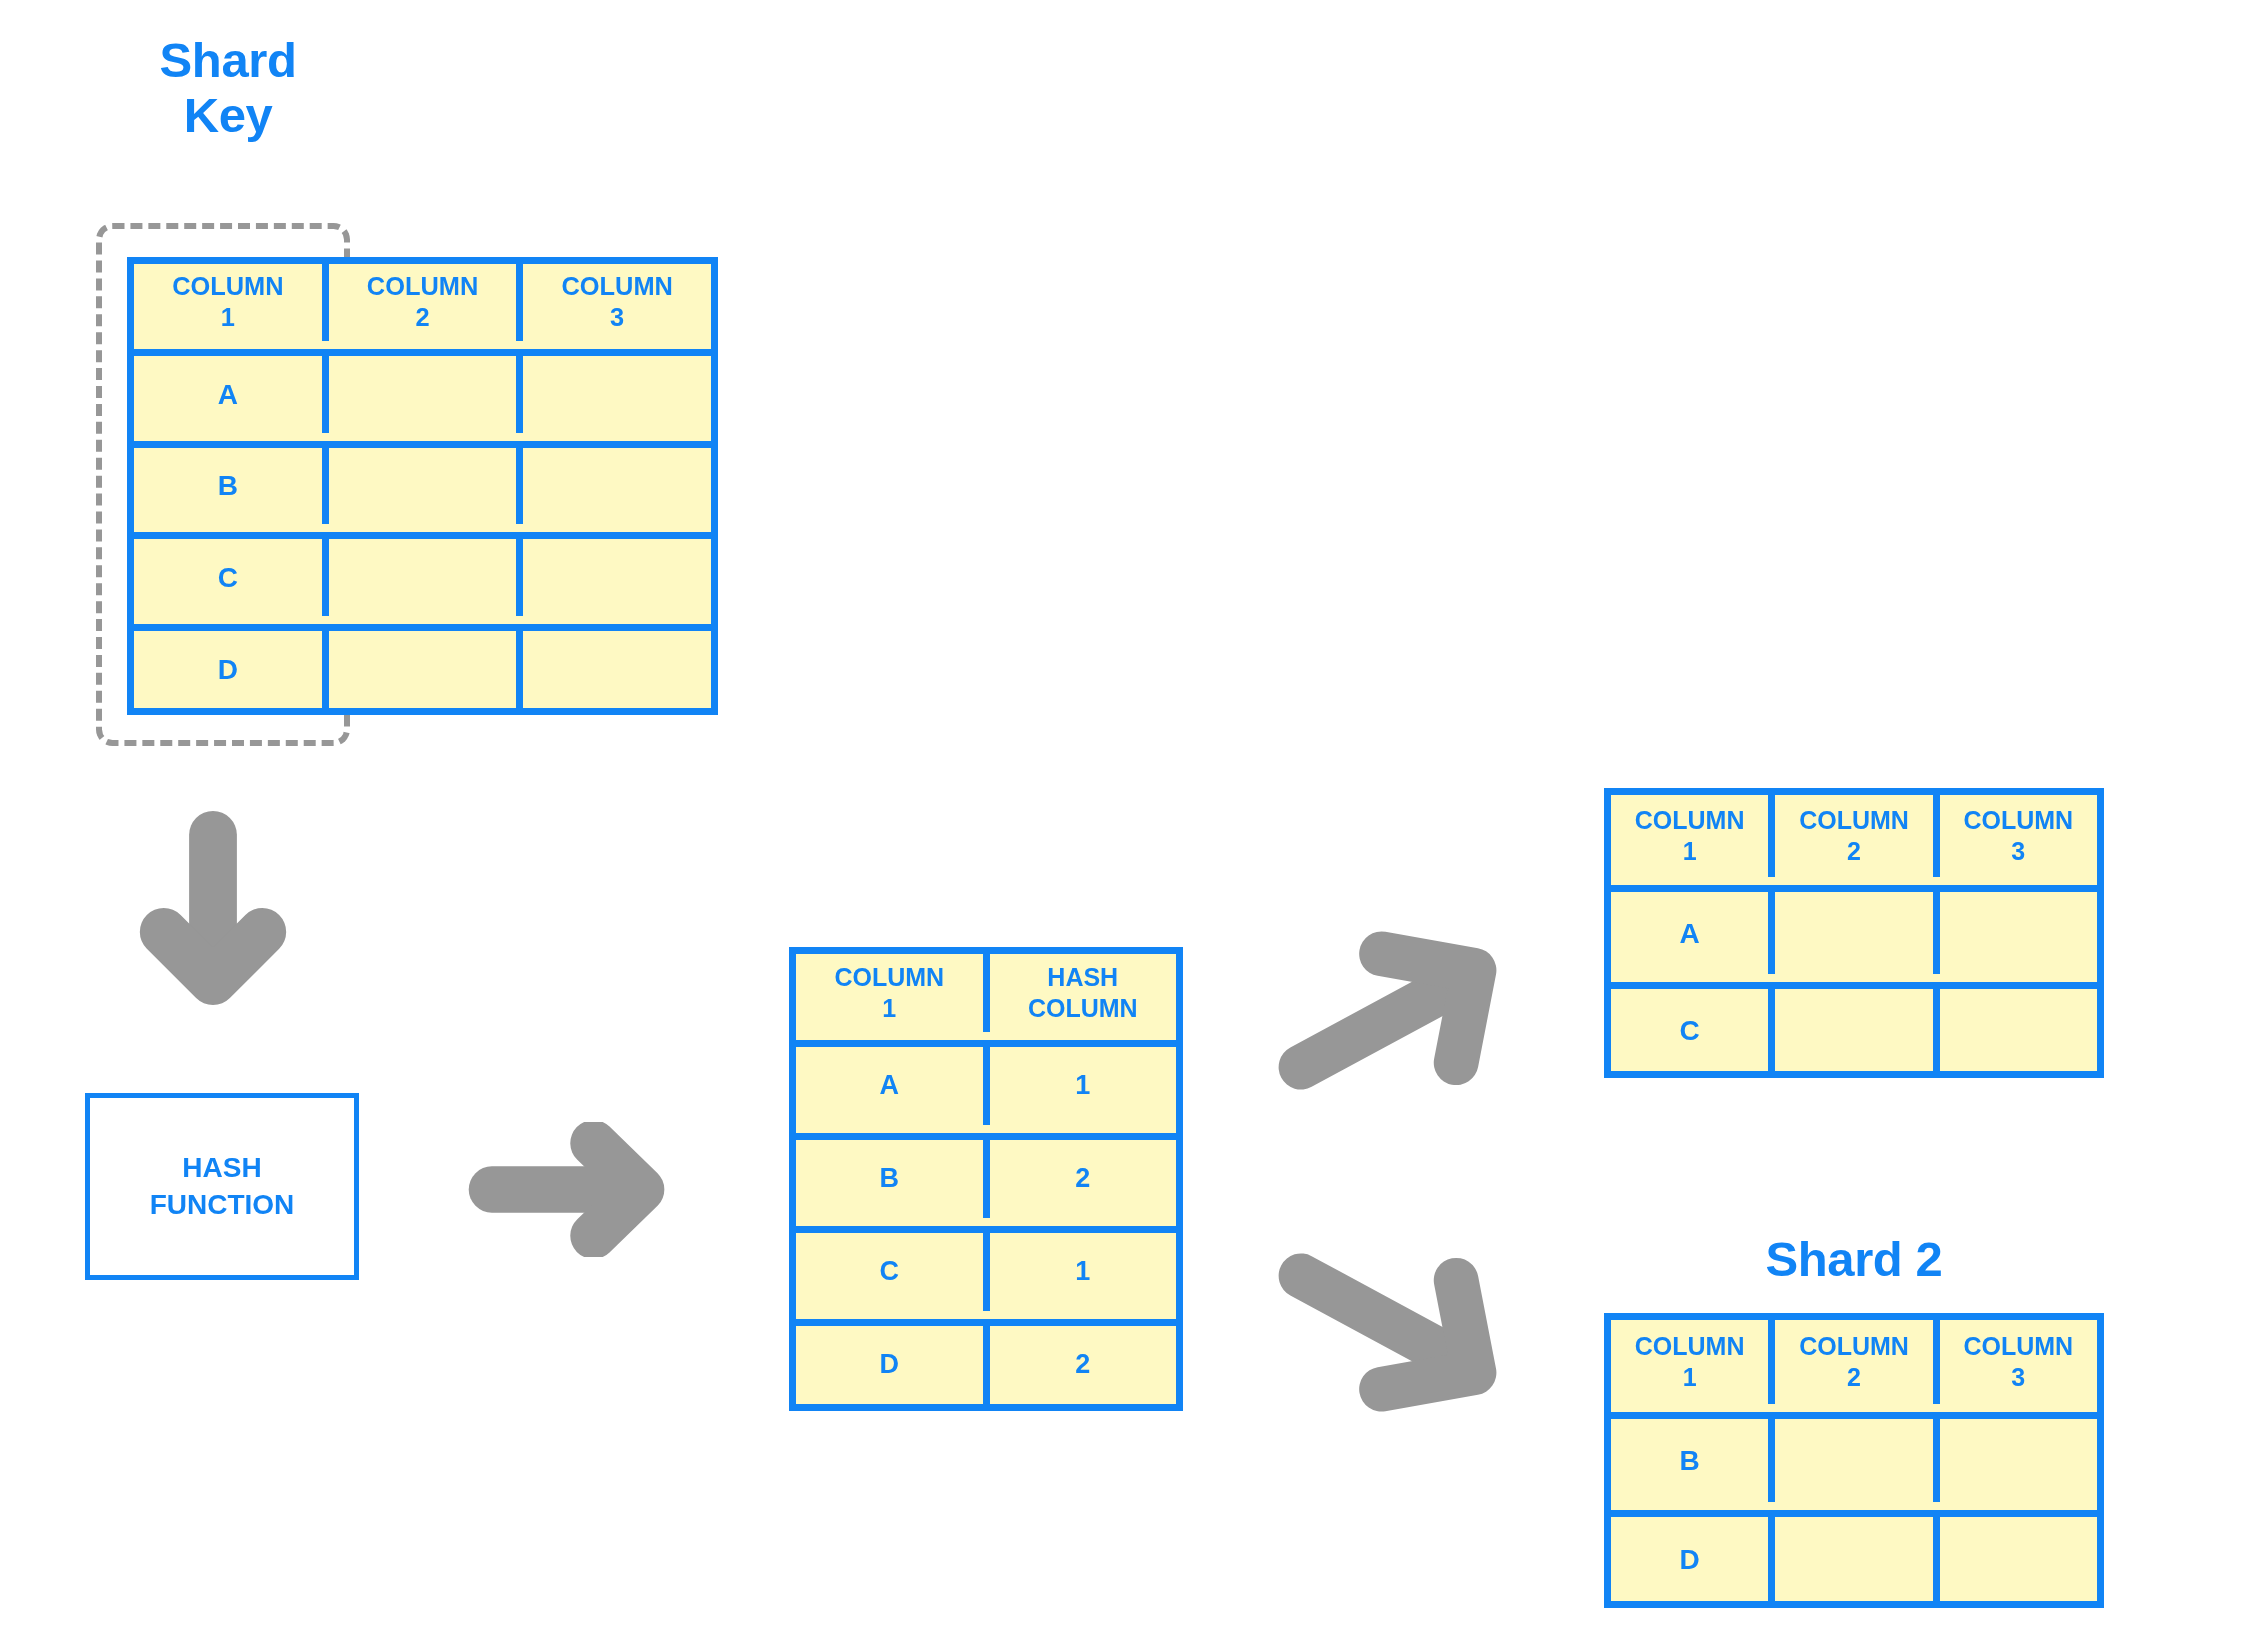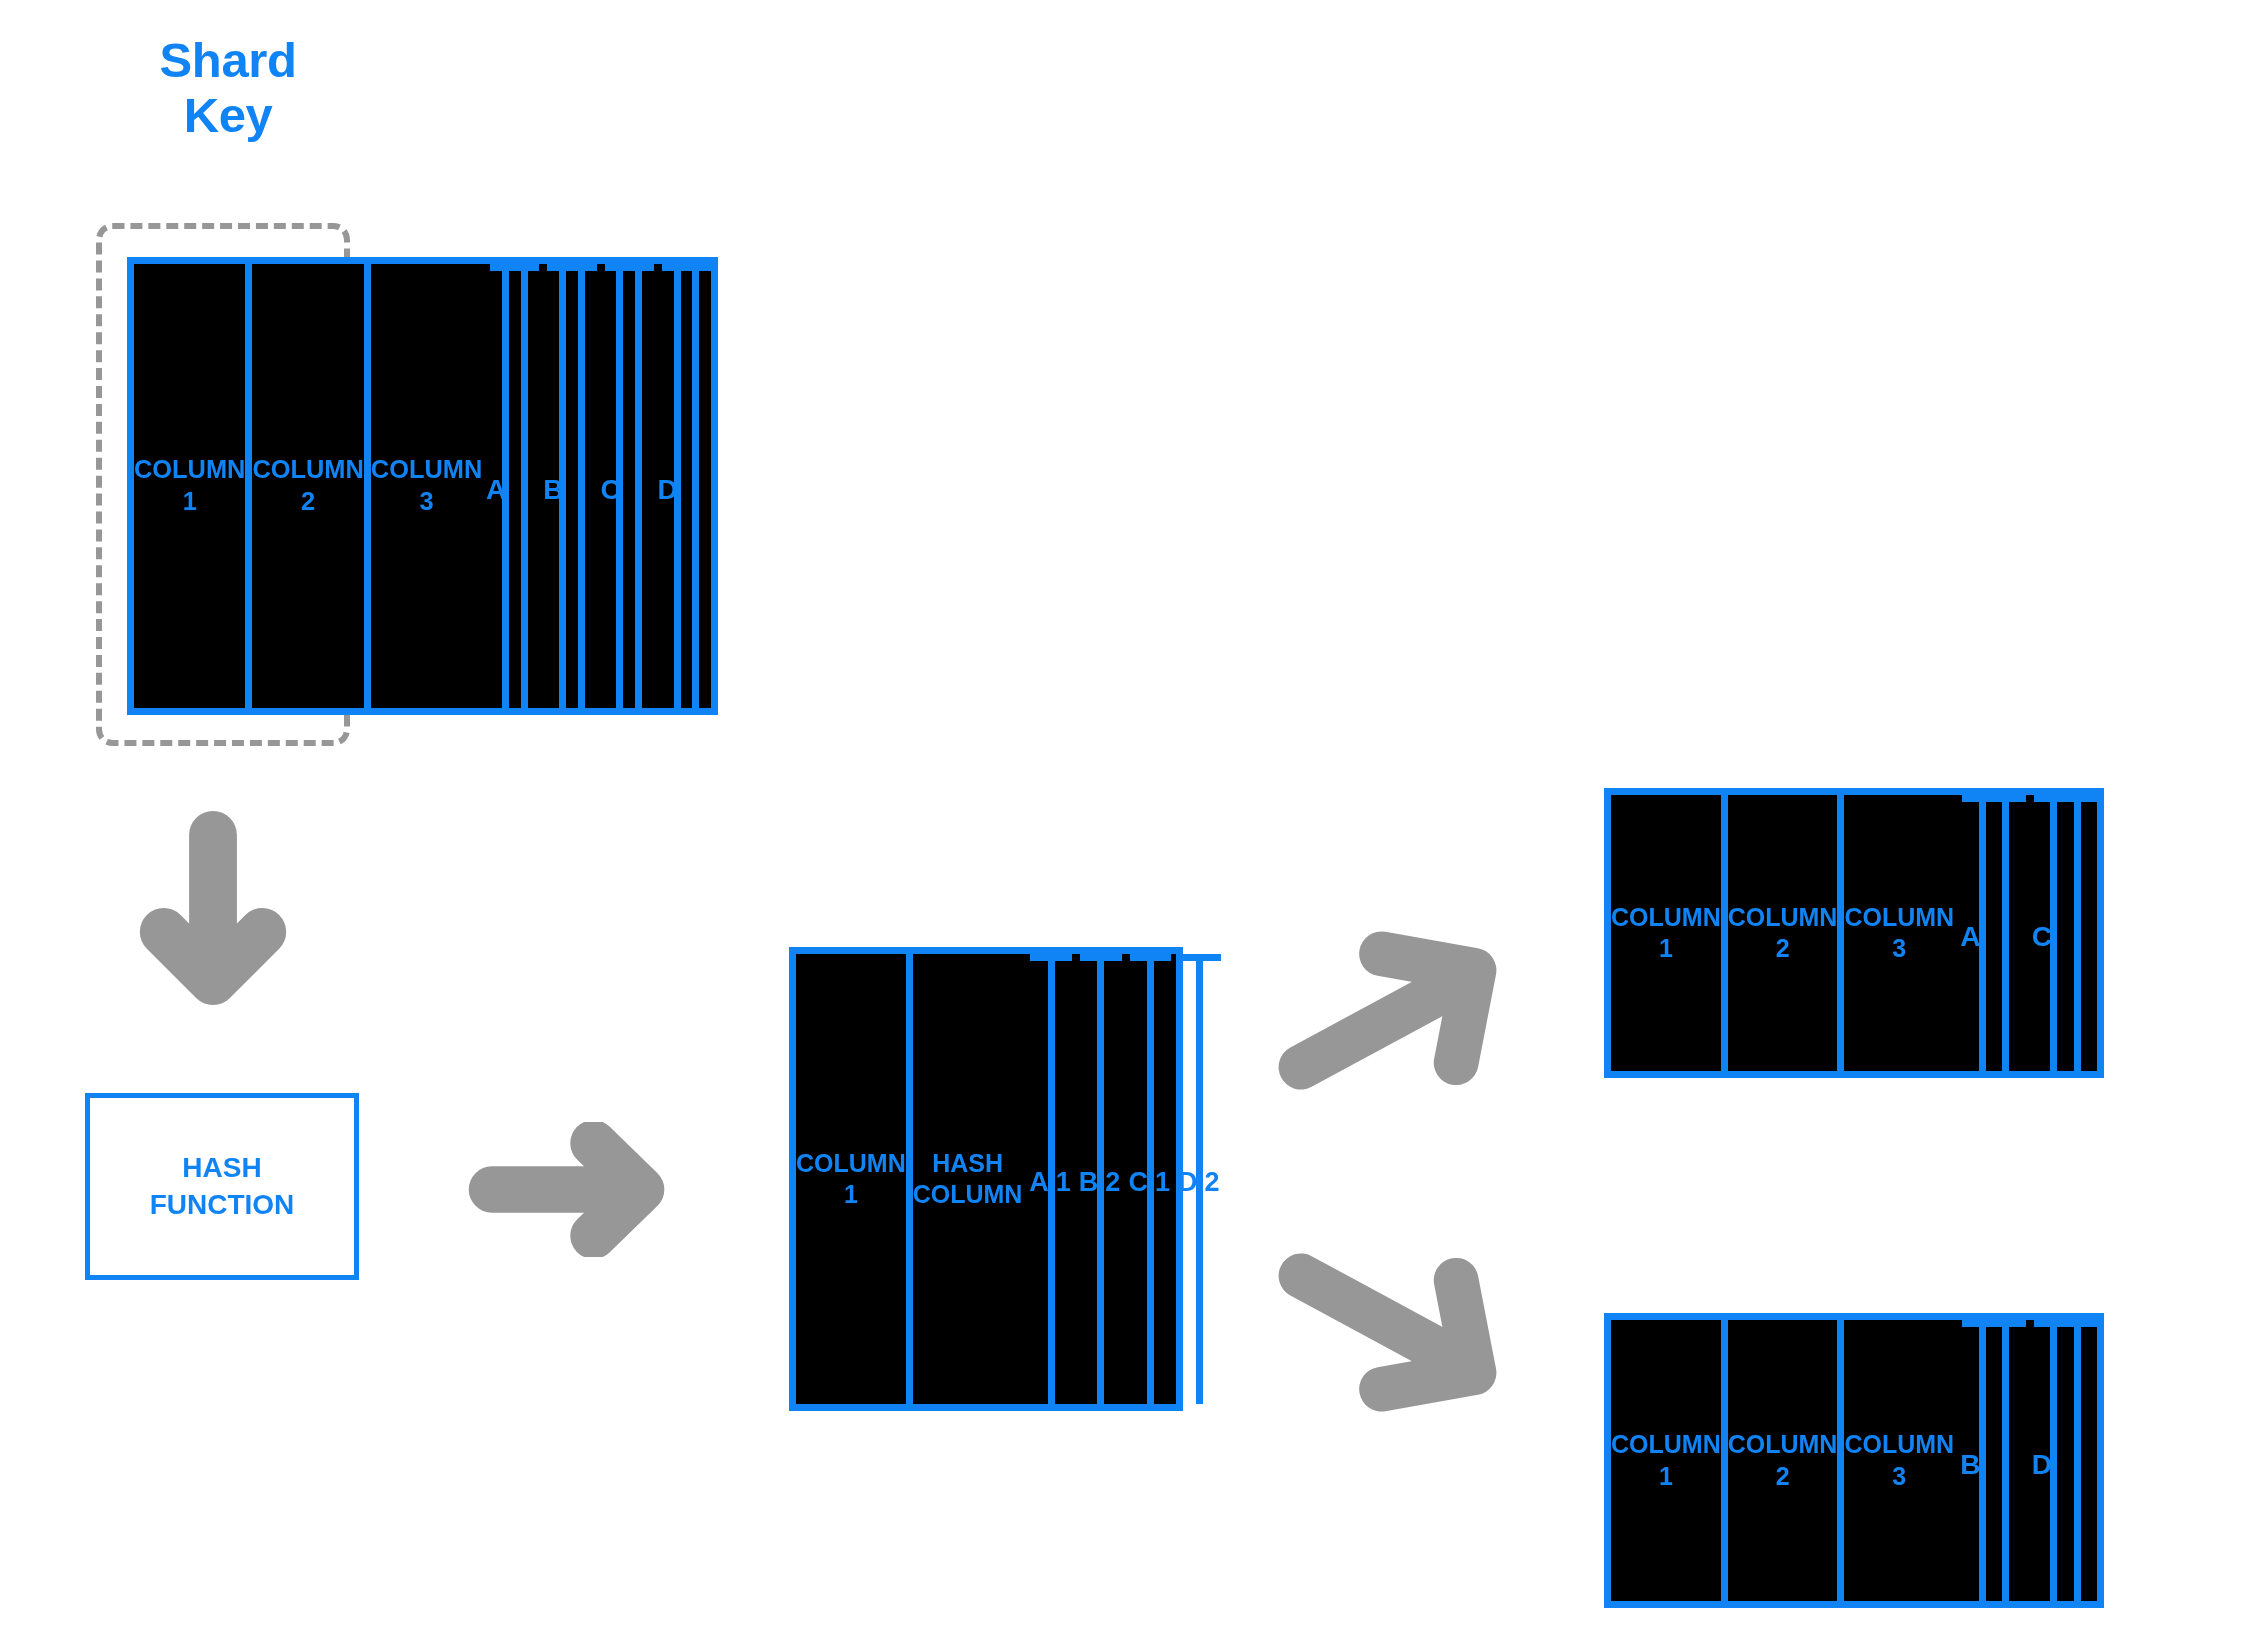--- a/index.html
+++ b/index.html
@@ -16,22 +16,22 @@
     font-family: "Liberation Sans", sans-serif;
     padding-left: 7px;
   }
 
   
   .grid-table {
     position: absolute;
     box-sizing: border-box;
     border: 7.5px solid var(--blue, #1184f5);
     display: flex;
-    flex-direction: row;
-    background: #000000;
+    flex-direction: column;
+    background: #fef9c3;
     gap: 8px;
   }
   .grid-row {
     display: flex;
     flex: 1 1 0;
     min-height: 0;
   }
   .grid-row + .grid-row {
     border-top: 7.5px solid var(--blue, #1184f5);
   }
@@ -241,20 +241,21 @@
       <div class="grid-cell shard-val"></div>
       <div class="grid-cell shard-val"></div>
     </div>
     <div class="grid-row">
       <div class="grid-cell shard-val">C</div>
       <div class="grid-cell shard-val"></div>
       <div class="grid-cell shard-val"></div>
     </div>
   </div>
 
+  <div class="section-title" style="left:1604px; top:1232px; width:500px; font-size:49px;">Shard 2</div>
 
   <div class="grid-table" style="left:1604px; top:1313px; width:500px; height:295px;">
     <div class="grid-row">
       <div class="grid-cell shard-head">
         <span>COLUMN</span>
         <span>1</span>
       </div>
       <div class="grid-cell shard-head">
         <span>COLUMN</span>
         <span>2</span>

